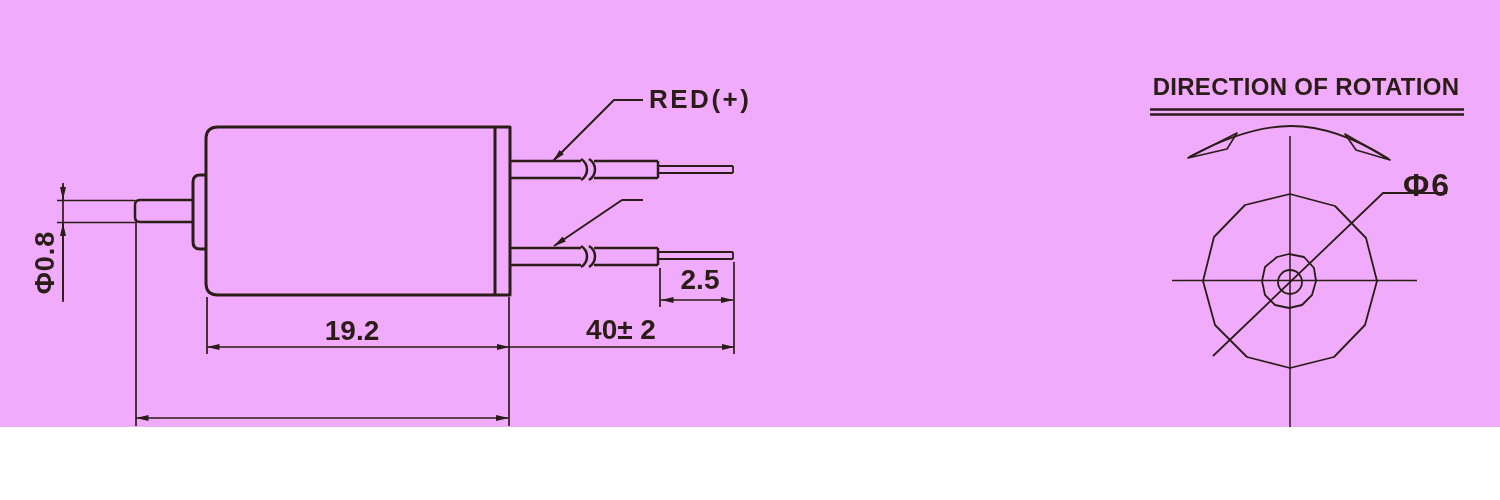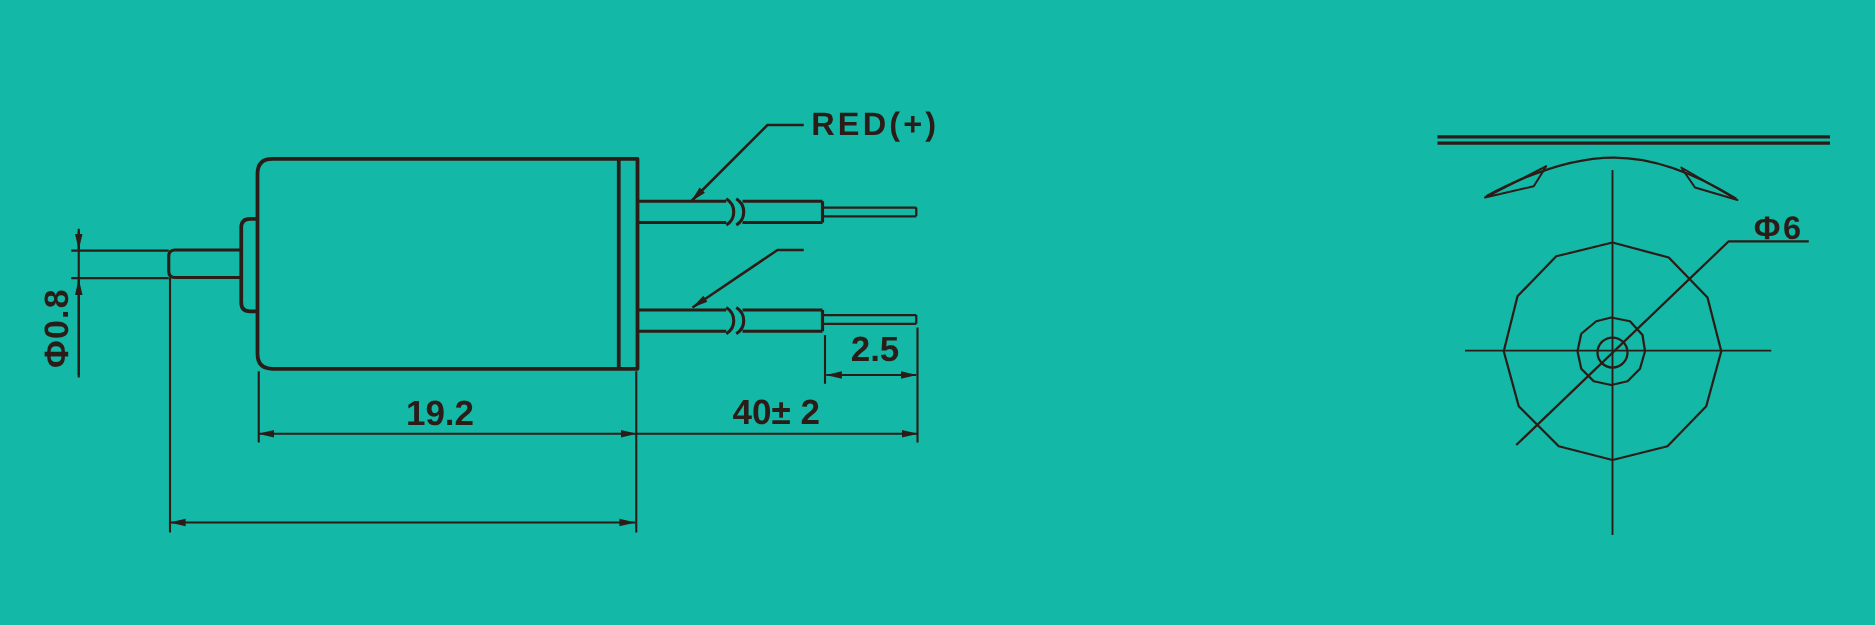--- a/index.html
+++ b/index.html
@@ -1,37 +1,37 @@
 <!DOCTYPE html>
 <html><head>
 <meta charset="utf-8">
 <style>
   :root { --ink: #2b1c17; }
   html, body { margin: 0; padding: 0; background: #ffffff; }
   .canvas {
     position: relative;
     width: 1500px;
-    height: 500px;
-    background: #14b8a6;
+    height: 427px;
+    background: #f0abfc;
     font-family: "Liberation Sans", sans-serif;
     overflow: hidden;
   }
   .drawing-svg { position: absolute; left: 0; top: 0; }
   .label {
     position: absolute;
     color: var(--ink);
     line-height: 1;
     white-space: pre;
     font-weight: bold;
   }
   .wire-label   { font-size: 26px; }
   .dim-label    { font-size: 28px; transform: translateX(-50%); }
   .vert-label   { font-size: 27px; letter-spacing: 1px; transform: rotate(-90deg); }
   .title-label  { font-size: 24px; letter-spacing: 0.3px; width: 320px; text-align: center; }
-  .phi6-label   { font-size: 26px; letter-spacing: 2px; }
+  .phi6-label   { font-size: 32px; letter-spacing: 2px; }
   .arrowhead { fill: var(--ink); stroke: none; }
 </style>
 </head>
 <body>
 
 <div class="canvas">
 
   <svg class="drawing-svg" width="1500" height="500" viewBox="0 0 1500 500">
     <defs>
       <marker id="arr" viewBox="0 0 13 7" refX="12.5" refY="3.5" markerWidth="13" markerHeight="7" orient="auto-start-reverse" markerUnits="userSpaceOnUse">
@@ -107,16 +107,17 @@
 
   <span class="label vert-label" style="left:14px; top:249px;">Φ0.8</span>
 
   <span class="label dim-label" style="left:352px; top:317px;">19.2</span>
 
   <span class="label dim-label" style="left:621px; top:316px;">40± 2</span>
 
   <span class="label dim-label" style="left:700px; top:266px;text-align:center;">2.5</span>
 
 
+  <span class="label title-label" style="left:1146px; top:75px;">DIRECTION OF ROTATION</span>
 
   <span class="label phi6-label" style="left:1403px; top:169px;">Φ6</span>
 
 </div>
 
 </body></html>

